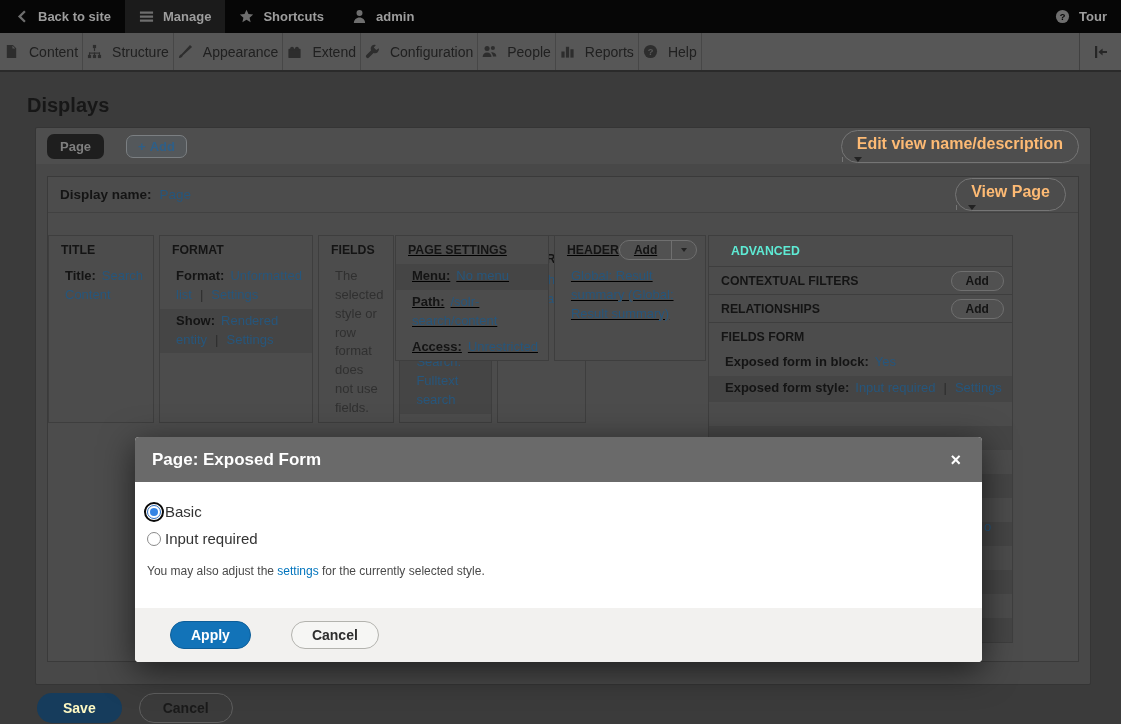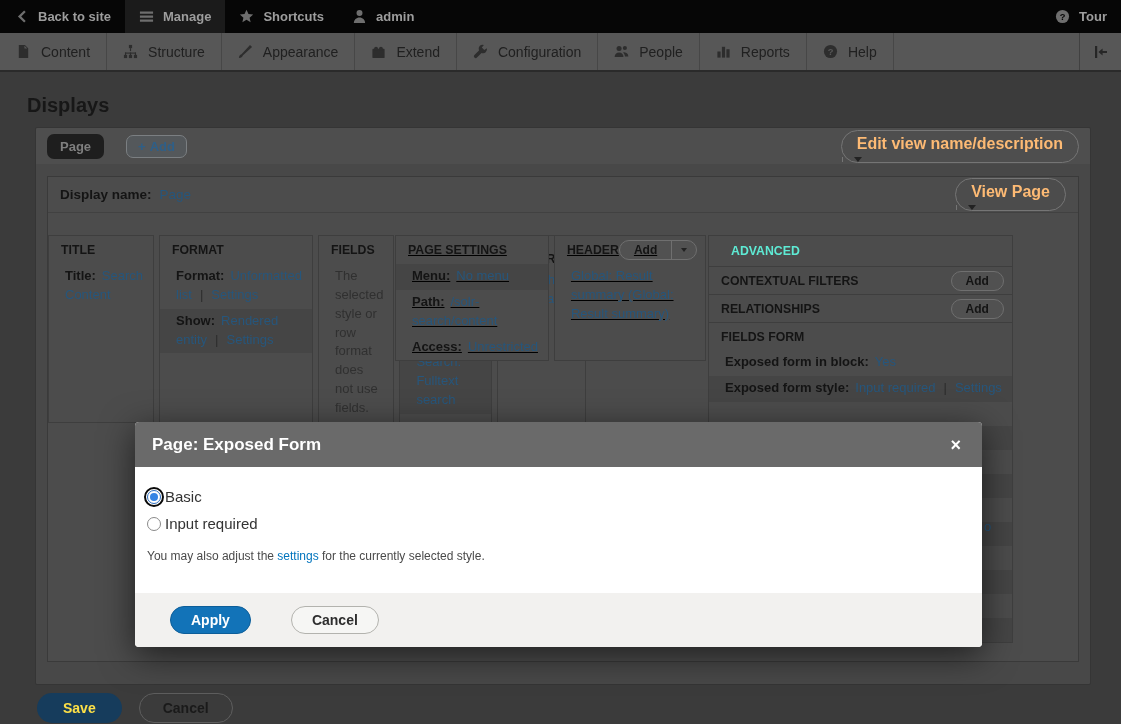--- a/index.html
+++ b/index.html
@@ -11,21 +11,21 @@
   .tt-item { display:flex; align-items:center; gap:9px; padding:0 14px; color:#9d9d9d;
              font-size:13px; font-weight:700; cursor:pointer; }
   .tt-item.active { background:#1b1b1b; }
   .tt-item .icon svg { width:15px; height:15px; fill:#6e6e6e; display:block; }
   .tt-item .icon svg .icon-hole { fill:#060606; }
   .tt-tour { margin-left:auto; }
 
   
   .toolbar-admin { height:39px; background:#575757; border-bottom:2px solid #2a2a2a;
                    display:flex; align-items:stretch; }
-  .ta-item { display:flex; align-items:center; gap:10px; padding:0 16px; color:#202020;
+  .ta-item { display:flex; align-items:center; gap:10px; padding:0 4px; color:#202020;
              font-size:14px; border-right:1px solid rgba(0,0,0,0.18); cursor:pointer; }
   .ta-item .icon svg { width:15px; height:15px; fill:#2d2d2d; display:block; }
   .ta-item .icon svg .icon-hole { fill:#575757; }
   .ta-collapse { margin-left:auto; border-left:1px solid rgba(0,0,0,0.25); width:42px;
                  display:flex; align-items:center; justify-content:center; cursor:pointer; }
   .ta-collapse .icon svg { width:16px; height:16px; fill:#262626; display:block; }
 
   
   .page-heading { font-size:20px; font-weight:700; color:#171717; margin:22px 0 10px 27px; }
 
@@ -78,29 +78,29 @@
           background:#4c4c4c; }
   .vrow.dark { background:#454545; }
   .vrow .lbl { font-weight:700; color:#141414; margin-right:6px; }
   .vrow .lnk { color:#26567c; cursor:pointer; white-space:pre-line; }
   .vrow .pipe { color:#2c2c2c; margin:0 8px; }
   .vrow .txt { color:#303030; }
 
   .clipped-link { position:absolute; left:936px; top:342px; color:#26567c; font-size:13px; z-index:5; }
 
   .page-actions { margin:8px 0 0 37px; display:flex; gap:17px; }
-  .btn-save { background:#163c5c; color:#fde047; font-weight:700; font-size:14px; border:none;
+  .btn-save { background:#163c5c; color:#fef9c3; font-weight:700; font-size:14px; border:none;
               border-radius:20em; padding:6px 26px; cursor:pointer;
               font-family:"Liberation Sans", sans-serif; }
   .btn-cancel { background:transparent; border:1px solid #5e5e5e; color:#1a1a1a; font-weight:700;
                 font-size:14px; border-radius:20em; padding:6px 23px; cursor:pointer;
                 font-family:"Liberation Sans", sans-serif; }
 
   
-  .modal { position:absolute; left:135px; top:422px; width:847px; height:225px; background:#ffffff;
+  .modal { position:absolute; left:135px; top:437px; width:847px; height:225px; background:#ffffff;
            border-radius:4px; box-shadow:0 8px 34px rgba(0,0,0,0.6); z-index:40; overflow:hidden; }
   .modal-header { height:45px; background:#6a6a6a; display:flex; align-items:center; padding:0 17px; }
   .modal-title { color:#ffffff; font-weight:700; font-size:17px; }
   .modal-close { margin-left:auto; color:#ffffff; font-size:18px; font-weight:700; cursor:pointer;
                  line-height:1; padding:2px 4px; }
   .modal-body { padding:21px 16px 0 12px; }
   .radio-row { display:flex; align-items:center; margin-bottom:10px; cursor:pointer; }
   .radio { width:14px; height:14px; border-radius:50%; border:1px solid #8a8a8a; background:#fff;
            position:relative; flex:0 0 auto; }
   .radio.checked { border-color:#2e6fc0; outline:2px solid #0a0a0a; outline-offset:1px; }

